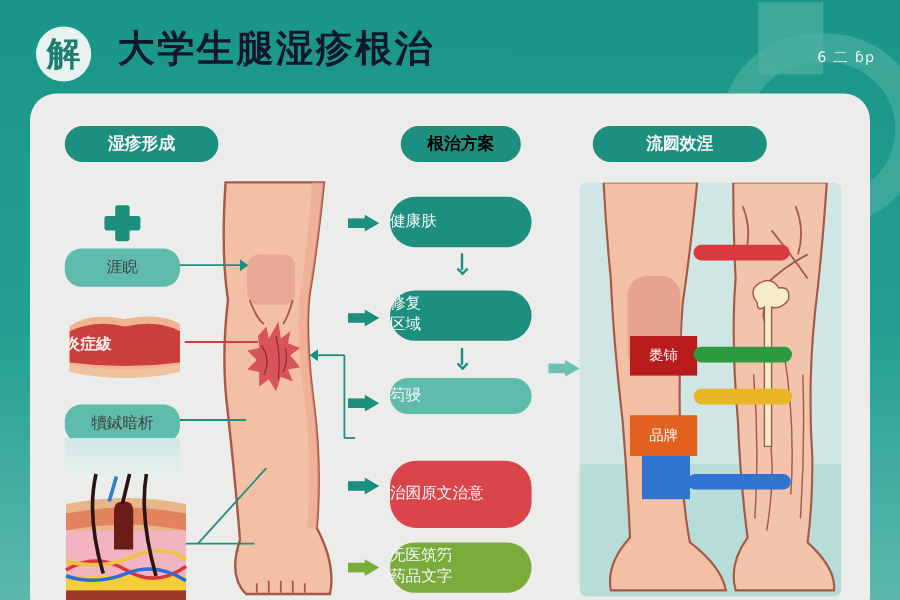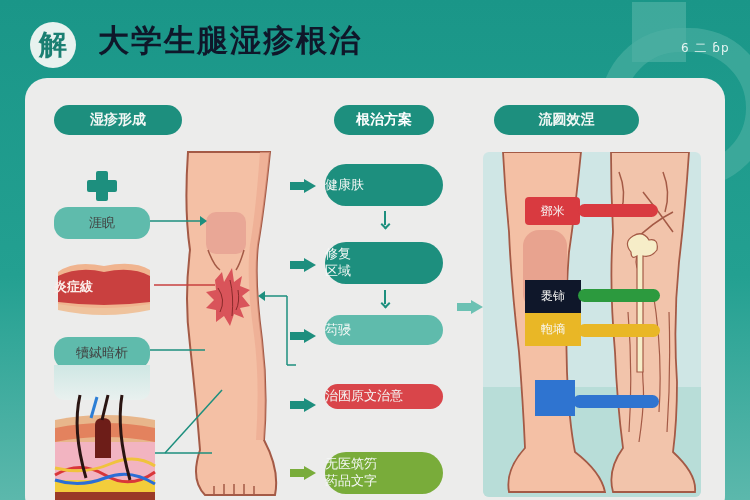--- a/index.html
+++ b/index.html
@@ -16,21 +16,21 @@
   .corner-text { position: absolute; left: 681px; top: 40px; color: #e5f4f1; font-size: 12px; letter-spacing: 1px; }
 
   
   .logo { position: absolute; left: 30px; top: 22px; width: 46px; height: 46px; border-radius: 50%; background: #e8f2ef; color: #1a7f72; font-size: 28px; font-weight: bold; display: flex; align-items: center; justify-content: center; }
   .title { position: absolute; left: 98px; top: 20px; color: #0f172a; font-size: 31px; font-weight: bold; letter-spacing: 2px; }
 
   
   .panel { position: absolute; left: 25px; top: 78px; width: 700px; height: 440px; background: #ececeb; border-radius: 22px; }
 
   .pill-head { position: absolute; height: 30px; border-radius: 15px; background: #1d8f7e; color: #f2f7f5; font-size: 14px; font-weight: bold; display: flex; align-items: center; justify-content: center; }
-  .pill-head.gold { color: #ffffff; }
+  .pill-head.gold { color: #000000; }
 
   .left-label { position: absolute; height: 32px; border-radius: 14px; background: #5fbbac; color: #404040; font-size: 13px; display: flex; align-items: center; justify-content: center; }
 
   .flow-box { position: absolute; width: 118px; border-radius: 22px; color: #f5f8f6; font-size: 13px; display: flex; align-items: center; justify-content: flex-start; text-align: center; line-height: 1.3; }
   .flow-box.dark { background: #1d8f7e; }
   .flow-box.light { background: #5fbbac; }
   .flow-box.red { background: #d9454a; }
   .flow-box.green { background: #79ac3a; }
 
   .arrow-r { position: absolute; width: 26px; height: 14px; }
@@ -173,52 +173,49 @@
   <span>修复
 区域</span>
 </div>
 <div class="arrow-d" style="left:380px; top:290px;">
     <div class="shaft"></div>
     <div class="head"></div>
   </div>
 <div class="flow-box light" style="left:325px; top:315px; height:30px;">
   <span>芶骎</span>
 </div>
-<div class="flow-box red" style="left:325px; top:384px; height:25px;">
+<div class="flow-box red" style="left:325px; top:384px; height:56px;">
   <span>治囷原文治意</span>
 </div>
 <div class="flow-box green" style="left:325px; top:452px; height:42px; white-space:pre-line;">
   <span>无医筑䇖
 药品文字</span>
 </div>
 
 <div class="effect-panel">
   <div class="floor"></div>
   <svg style="position:absolute; left:0; top:0;" width="218" height="345">
     <path d="M20 0 L98 0 Q92 60 86 100 Q82 150 84 220 Q86 270 92 300 Q118 320 122 340 L26 340 Q22 318 42 296 Q40 250 36 200 Q28 130 26 80 Q22 40 20 0 Z" fill="#f4c0a5" stroke="#a45a46" stroke-width="1.8"></path>
     <rect x="40" y="78" width="44" height="80" rx="16" fill="#e59b8a" opacity=".8"></rect>
     <path d="M128 0 L206 0 Q202 60 196 110 Q190 170 194 230 Q194 270 190 300 Q214 322 212 340 L130 340 Q124 318 140 296 Q134 250 132 200 Q126 130 130 80 Q128 40 128 0 Z" fill="#f2c4ab" stroke="#a45a46" stroke-width="1.8"></path>
     <path d="M136 20 Q144 40 138 60 M160 40 Q176 60 190 80 M150 90 Q170 70 190 60 M180 20 Q188 40 182 60" stroke="#a45a46" stroke-width="1.5" fill="none"></path>
     <path d="M156 100 Q150 110 156 120 L160 230 Q162 250 156 290 M170 140 Q180 200 176 260 M145 160 Q150 220 146 280 M186 160 Q188 220 184 280" stroke="#a45a46" stroke-width="1.2" fill="none"></path>
     <path d="M148 100 Q140 90 150 84 Q160 78 166 88 Q176 86 174 98 Q168 106 160 104 L160 220 L154 220 L154 104 Q148 108 148 100 Z" fill="#f6edc8" stroke="#a45a46" stroke-width="1.2"></path>
   </svg>
 
-  <div class="band" style="left:42px; top:45px; width:55px; height:28px; background:#d93a40; border-radius:4px;">
-    <span>鄧米</span>
-  </div>
   <div class="bar" style="left:95px; top:52px; width:80px; background:#d93a40;"></div>
 
-  <div class="band" style="left:42px; top:128px; width:56px; height:33px; background:#0f172a;">
+  <div class="band" style="left:42px; top:128px; width:56px; height:33px; background:#b91c1c;">
     <span>褁铈</span>
   </div>
   <div class="bar" style="left:95px; top:137px; width:82px; background:#2c9a3e;"></div>
 
-  <div class="band" style="left:42px; top:161px; width:56px; height:33px; background:#e9b726;">
-    <span>軳墒</span>
-  </div>
   <div class="bar" style="left:95px; top:172px; width:82px; background:#e9b726;"></div>
 
+  <div class="band" style="left:42px; top:194px; width:56px; height:34px; background:#e3611f;">
+    <span>品牌</span>
+  </div>
 
   <div class="band" style="left:52px; top:228px; width:40px; height:36px; background:#2f74d0;">
     <span></span>
   </div>
   <div class="bar" style="left:90px; top:243px; width:86px; background:#2f74d0;"></div>
 </div>
 
 </body></html>

